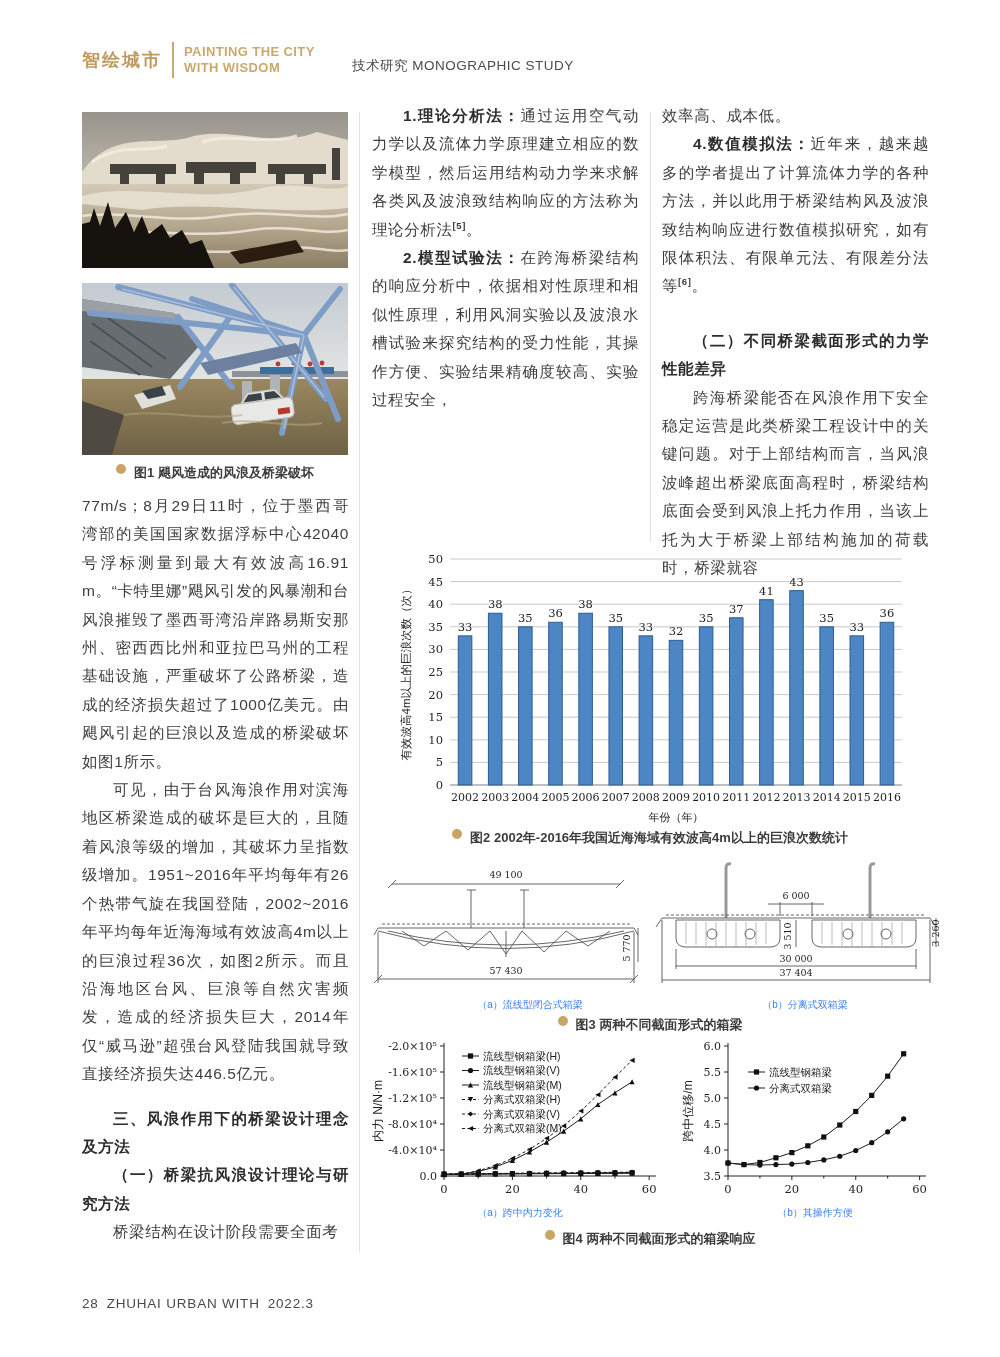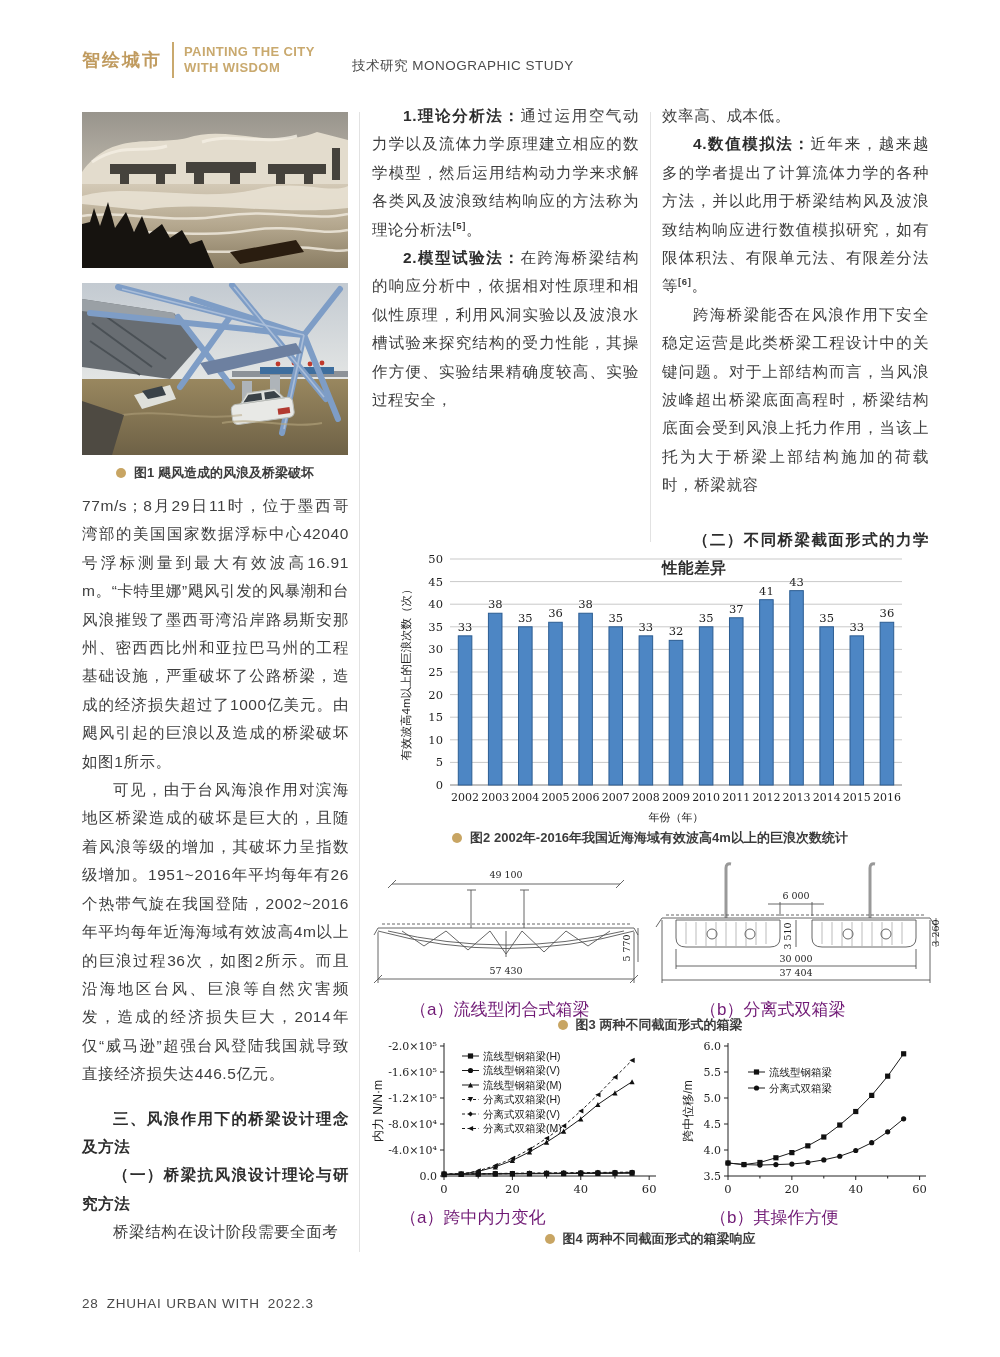--- a/index.html
+++ b/index.html
@@ -9,21 +9,21 @@
   .header-brand{position:absolute;left:82px;top:42px;display:flex;align-items:center;gap:10px;}
   .brand-cn{font-size:18px;font-weight:bold;color:#c09b5f;letter-spacing:2px;}
   .brand-bar{width:2px;height:36px;background:#c9a96e;}
   .brand-en{font-size:13px;font-weight:bold;color:#c9a96e;line-height:16px;letter-spacing:0.4px;}
   .header-section{position:absolute;left:352px;top:57px;font-size:13.5px;color:#4b4b4b;letter-spacing:0.5px;}
   
   .photo{position:absolute;left:82px;width:266px;overflow:hidden;}
   #photo1{top:112px;height:156px;}
   #photo2{top:283px;height:172px;}
   
-  .figcap{position:absolute;display:flex;align-items:center;justify-content:center;gap:8px;
+  .figcap{position:absolute;display:flex;align-items:flex-start;justify-content:center;gap:8px;
           font-size:13px;font-weight:bold;color:#3c3c3c;}
   .bullet{width:10px;height:10px;border-radius:50%;background:#c8a563;flex:none;}
   #cap1{left:82px;top:464px;width:266px;}
   #cap2{left:390px;top:829px;width:520px;}
   #cap3{left:390px;top:1016px;width:520px;}
   #cap4{left:390px;top:1230px;width:520px;}
   
   .col{position:absolute;width:267px;font-size:15.5px;line-height:28.4px;color:#3e3e3e;
        text-align:justify;letter-spacing:0.6px;word-break:break-all;}
   #col1{left:82px;top:492px;}
@@ -39,21 +39,21 @@
   .vline{position:absolute;width:1px;background:#e2e2e2;}
   #vline1{left:359px;top:112px;height:1140px;}
   #vline2{left:650px;top:112px;height:430px;}
   
   .figsvg{position:absolute;}
   #fig2svg{left:392px;top:545px;}
   #fig3a{left:372px;top:862px;}
   #fig3b{left:650px;top:856px;}
   #fig4a{left:366px;top:1036px;}
   #fig4b{left:676px;top:1036px;}
-  .sublab{position:absolute;font-size:17px;color:#701a75;}
+  .sublab{position:absolute;font-size:10px;color:#3b82f6;text-align:center;}
   #sub3a{left:410px;top:998px;width:240px;}
   #sub3b{left:700px;top:998px;width:210px;}
   #sub4a{left:400px;top:1206px;width:240px;}
   #sub4b{left:710px;top:1206px;width:210px;}
   .cnum,.dim{font-family:"DejaVu Serif","Liberation Serif",serif;fill:#1f1f1f;}
   .dim{font-size:9.5px;}
   
   #footer{position:absolute;left:82px;top:1296px;font-size:13.5px;color:#4a4a4a;letter-spacing:0.8px;}
   #footer span{margin-right:8px;}
 </style>
@@ -193,22 +193,22 @@
   </div>
 
   <div class="col" id="col2">
     <p class="ind"><b class="h">1.理论分析法：</b><span>通过运用空气动力学以及流体力学原理建立相应的数学模型，然后运用结构动力学来求解各类风及波浪致结构响应的方法称为理论分析法</span><sup>[5]</sup><span>。</span></p>
     <p class="ind"><b class="h">2.模型试验法：</b><span>在跨海桥梁结构的响应分析中，依据相对性原理和相似性原理，利用风洞实验以及波浪水槽试验来探究结构的受力性能，其操作方便、实验结果精确度较高、实验过程安全，</span></p>
   </div>
 
   <div class="col" id="col3">
     <p>效率高、成本低。</p>
     <p class="ind"><b class="h">4.数值模拟法：</b><span>近年来，越来越多的学者提出了计算流体力学的各种方法，并以此用于桥梁结构风及波浪致结构响应进行数值模拟研究，如有限体积法、有限单元法、有限差分法等</span><sup>[6]</sup><span>。</span></p>
+    <p class="ind h mt2">（二）不同桥梁截面形式的力学性能差异</p>
     <p class="ind">跨海桥梁能否在风浪作用下安全稳定运营是此类桥梁工程设计中的关键问题。对于上部结构而言，当风浪波峰超出桥梁底面高程时，桥梁结构底面会受到风浪上托力作用，当该上托为大于桥梁上部结构施加的荷载时，桥梁就容</p>
-    <p class="ind h mt2">（二）不同桥梁截面形式的力学性能差异</p>
   </div>
 
   <svg class="figsvg" id="fig2svg" width="516" height="284">
       <text x="51" y="244" text-anchor="end" class="cnum" font-size="11.5">0</text>
       <line x1="58" y1="217.4" x2="510" y2="217.4" stroke="#c9c9c9" stroke-width="1"></line>
       <text x="51" y="221.4" text-anchor="end" class="cnum" font-size="11.5">5</text>
       <line x1="58" y1="194.8" x2="510" y2="194.8" stroke="#c9c9c9" stroke-width="1"></line>
       <text x="51" y="198.8" text-anchor="end" class="cnum" font-size="11.5">10</text>
       <line x1="58" y1="172.2" x2="510" y2="172.2" stroke="#c9c9c9" stroke-width="1"></line>
       <text x="51" y="176.2" text-anchor="end" class="cnum" font-size="11.5">15</text>

